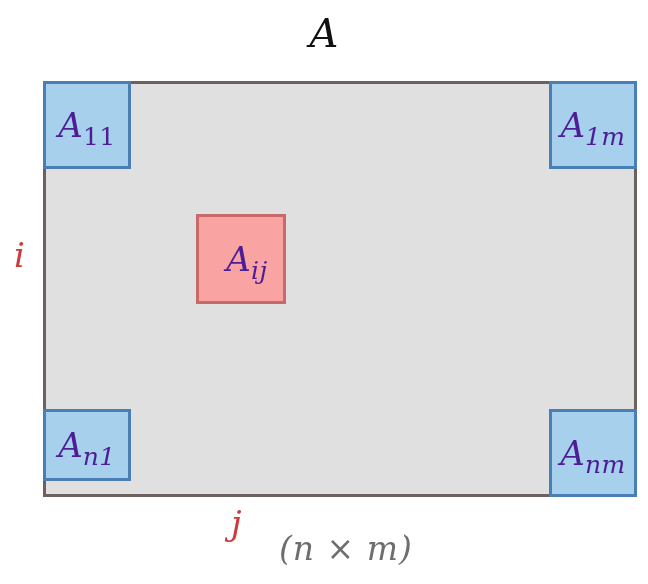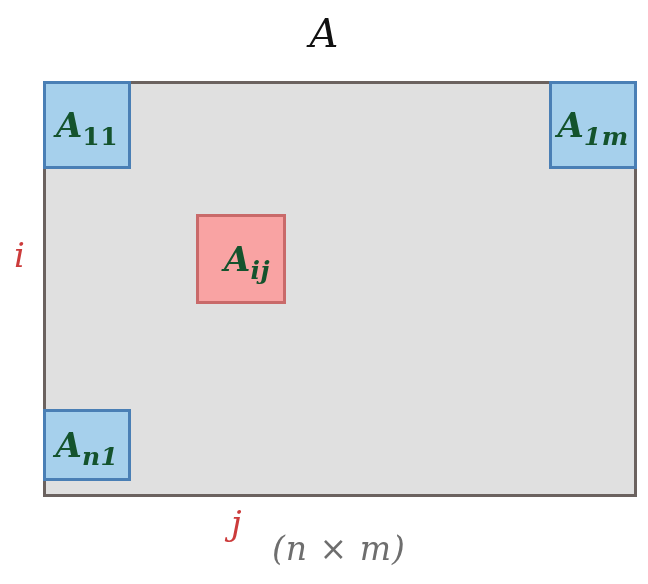--- a/index.html
+++ b/index.html
@@ -51,23 +51,22 @@
 
   .cell-11 { left: 43px;  top: 81px;  width: 88px; height: 88px; }
   .cell-1m { left: 549px; top: 81px;  width: 88px; height: 88px; }
   .cell-n1 { left: 43px;  top: 409px; width: 88px; height: 72px; }
   .cell-nm { left: 549px; top: 409px; width: 88px; height: 88px; }
   .cell-ij { left: 196px; top: 214px; width: 90px; height: 90px; }
 
   
   .math {
     font-family: "DejaVu Serif", "Liberation Serif", serif;
-    color: #14532d;
+    color: #4c1d95;
     white-space: nowrap;
-    font-weight: bold;
   }
   .math .base {
     font-style: italic;
     font-size: 34px;
   }
   .math .sub {
     font-size: 25px;
     position: relative;
     top: 8px;
     letter-spacing: 0.5px;
@@ -100,21 +99,21 @@
     font-size: 34px;
     color: #cc3b3b;
     line-height: 1;
   }
   .index-i { left: 14px; top: 238px; }
   .index-j { left: 231px; top: 506px; }
 
   
   .dims {
     position: absolute;
-    left: 272px;
+    left: 279px;
     top: 529px;
     font-family: "DejaVu Serif", "Liberation Serif", serif;
     font-style: italic;
     font-size: 33px;
     color: #6e6e6e;
     letter-spacing: 1px;
     white-space: nowrap;
   }
 </style>
 </head>
@@ -131,20 +130,23 @@
   </div>
 
   <div class="cell cell-blue cell-1m">
     <span class="math"><span class="base">A</span><span class="sub ital">1m</span></span>
   </div>
 
   <div class="cell cell-blue cell-n1">
     <span class="math"><span class="base">A</span><span class="sub ital">n1</span></span>
   </div>
 
+  <div class="cell cell-blue cell-nm">
+    <span class="math"><span class="base">A</span><span class="sub ital">nm</span></span>
+  </div>
 
   <div class="cell cell-red cell-ij">
     <span class="math"><span class="base">A</span><span class="sub ital">ij</span></span>
   </div>
 
   <div class="index-label index-i">i</div>
 
   <div class="index-label index-j">j</div>
 
   <div class="dims">(n × m)</div>

